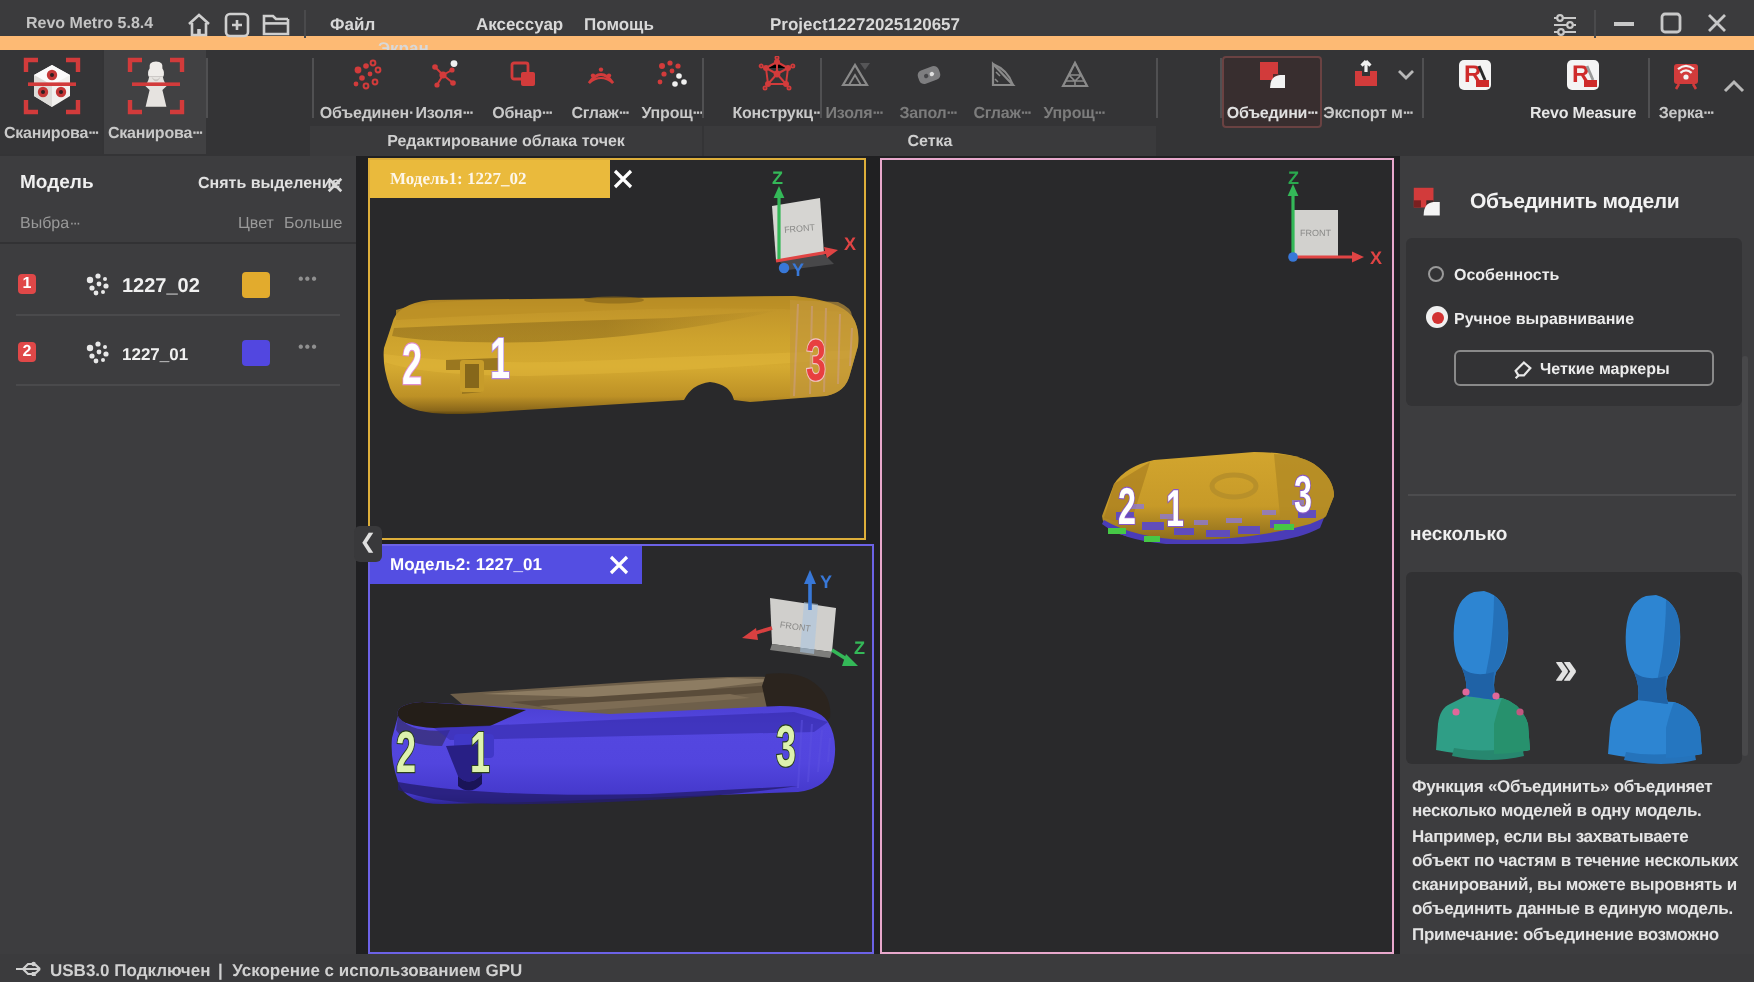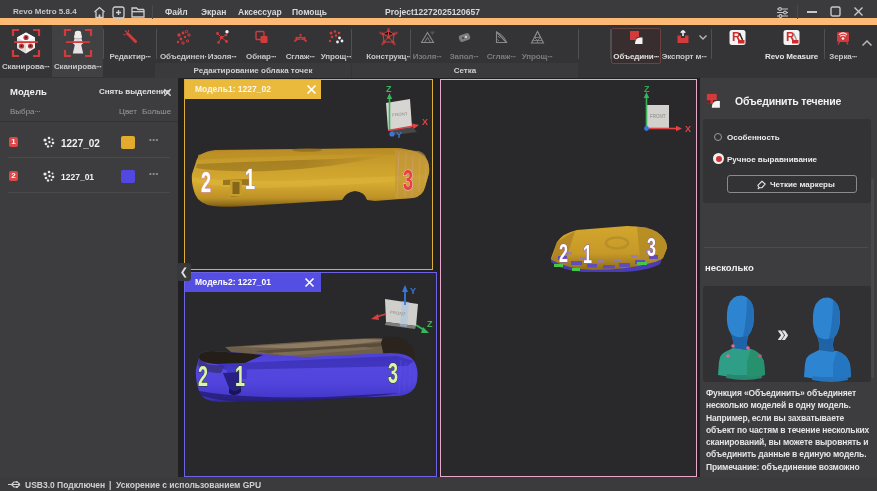--- a/index.html
+++ b/index.html
@@ -50,21 +50,21 @@
     <svg class="abs" style="left:111px; top:5px;" width="15" height="15" viewBox="0 0 15 15">
       <rect x="2" y="2" width="11" height="11" rx="2" fill="none" stroke="#cfcfcf" stroke-width="1.3"></rect>
       <path d="M7.5 5 V10 M5 7.5 H10" stroke="#cfcfcf" stroke-width="1.3"></path>
     </svg>
     <svg class="abs" style="left:130px; top:5px;" width="16" height="15" viewBox="0 0 16 15">
       <path d="M2 4.5 V12 H14 V4.5 M2 4.5 V3 H6.5 L8 4.5 H14" fill="none" stroke="#cfcfcf" stroke-width="1.3"></path>
       <path d="M2 6.7 H14" stroke="#cfcfcf" stroke-width="1.3"></path>
     </svg>
     <div class="abs" style="left:152px; top:5px; width:1px; height:14px; background:#4a4a4c;"></div>
     <span class="t menu" style="left:165px;">Файл</span>
-    <span class="t menu" style="left:201px;">Экран</span>
+    <span class="t menu" style="left:189px;margin-top:12px;">Экран</span>
     <span class="t menu" style="left:238px;">Аксессуар</span>
     <span class="t menu" style="left:292px;">Помощь</span>
     <span class="t" style="left:385px; font-weight:bold; color:#d8d8d8;">Project12272025120657</span>
     <svg class="abs" style="left:776px; top:6px;" width="13" height="13" viewBox="0 0 13 13">
       <g stroke="#c8c8c8" stroke-width="1.1" fill="none">
         <path d="M1 3 H12 M1 6.5 H12 M1 10 H12"></path>
         <circle cx="4" cy="3" r="1.4" fill="#2d2d2f"></circle>
         <circle cx="9" cy="6.5" r="1.4" fill="#2d2d2f"></circle>
         <circle cx="4.5" cy="10" r="1.4" fill="#2d2d2f"></circle>
       </g>
@@ -109,27 +109,20 @@
         <path d="M11.6 10.4 Q11 13.4 9.4 14.8 L11.8 17 L9.8 25.4 H20.2 L18.2 17 L20.6 14.8 Q19 13.4 18.4 10.4 Z" fill="#e6e3e0"></path>
         <path d="M12.8 10.4 Q15 13.2 17.2 10.4 Q16.4 12.6 15 12.6 Q13.6 12.6 12.8 10.4 Z" fill="#c9c5c1"></path>
         <rect x="3" y="13.2" width="24" height="1.8" fill="#d23b3b"></rect>
       </svg>
       <div style="position:absolute; top:37px; left:0; right:0;">Сканирова<span style="letter-spacing:-1px;">···</span></div>
     </div>
     <div class="vdiv" style="left:103px;"></div>
     <div class="vdiv" style="left:156px;"></div>
     <div class="vdiv" style="left:610px;"></div>
 
-    <div class="tbtn" style="left:104px; width:52px;">
-      <svg width="17" height="17" viewBox="0 0 17 17" style="margin-top:2px;">
-        <path d="M5.5 4.5 L13.5 12.5" stroke="#d23b3b" stroke-width="3" stroke-linecap="round"></path>
-        <path d="M3 1.5 L4.6 3.1 M1.5 5.5 L3.5 5.8 M6.5 1 L6.3 3" stroke="#d23b3b" stroke-width="1.2"></path>
-      </svg>
-      <div class="lbl">Редактир<span style="letter-spacing:-1px;">···</span></div>
-    </div>
     <div class="tbtn" style="left:157px; width:52px;">
       <svg width="18" height="17" viewBox="0 0 18 17" style="margin-top:2px;">
         <g fill="#d23b3b">
           <circle cx="5" cy="6" r="1.7"></circle>
             <circle cx="9" cy="4" r="1.4"></circle>
             <circle cx="7" cy="10" r="1.4"></circle>
           <circle cx="11" cy="8" r="1.2"></circle>
             <circle cx="4" cy="13" r="1.2"></circle>
         </g>
         <g fill="none" stroke="#d23b3b" stroke-width="1">
@@ -399,21 +392,21 @@
         <text x="11" y="31" font-size="4.5" fill="#8a8a88" transform="rotate(-5 17 29)">FRONT</text>
         <line x1="8.5" y1="45" x2="8.5" y2="13" stroke="#34b858" stroke-width="1.6"></line>
         <path d="M8.5 8 L5.8 14 L11.2 14 Z" fill="#34b858"></path>
         <text x="5" y="7" font-size="9" font-weight="bold" fill="#34b858">Z</text>
         <line x1="7" y1="45.5" x2="33" y2="41" stroke="#e04444" stroke-width="1.6"></line>
         <path d="M38 40 L31 38.5 L32.5 44 Z" fill="#e04444"></path>
         <text x="41" y="40" font-size="9" font-weight="bold" fill="#e04444">X</text>
         <circle cx="11" cy="49" r="2.6" fill="#3878d8"></circle>
         <text x="15" y="53" font-size="9" font-weight="bold" fill="#3878d8">Y</text>
       </svg>
-      <div class="vphead" style="width:136px; background:#eaba3c;">
+      <div class="vphead" style="width:120px; background:#eaba3c;font-family:Liberation Serif, serif;">
         <span style="margin-left:10px; color:#fdf6ea;">Модель1: 1227_02</span>
         <svg class="abs" style="left:121px; top:4px;" width="11" height="11" viewBox="0 0 11 11">
           <path d="M1.5 1.5 L9.5 9.5 M9.5 1.5 L1.5 9.5" stroke="#fff" stroke-width="1.6"></path>
         </svg>
       </div>
     </div>
 
     <div class="vp" style="left:6px; top:194px; width:253px; height:205px; border:1px solid #6c62e6;">
       <svg class="abs" style="left:0; top:0;" width="251" height="202" viewBox="0 0 251 202">
         <defs>
@@ -535,21 +528,21 @@
     <div class="abs" style="left:-1px; top:185px; width:14px; height:18px; background:#39393b; border-radius:3px; color:#e0e0e0; text-align:center; line-height:17px; font-size:10px;">❮</div>
   </div>
   <div id="rpanel">
 
     <svg class="abs" style="left:5px; top:15px;" width="19" height="17" viewBox="0 0 19 19">
       <rect x="1" y="1" width="11" height="11" fill="#d23b3b"></rect>
       <rect x="1" y="8" width="4" height="4" fill="#7a2020"></rect>
       <rect x="8" y="8" width="4" height="4" fill="#3a2a2a"></rect>
       <path d="M6.5 16.5 Q6.5 9.5 12 9 L15.5 9 L15.5 16.5 Z" fill="#f4f4f4"></path>
     </svg>
-    <div class="abs" style="left:35px; top:17px; font-size:10.5px; letter-spacing:-0.2px; font-weight:bold; color:#f2f2f2;">Объединить течение</div>
+    <div class="abs" style="left:35px; top:17px; font-size:10.5px; letter-spacing:-0.2px; font-weight:bold; color:#f2f2f2;">Объединить модели</div>
 
     <div class="abs" style="left:3px; top:41px; width:168px; height:84px; background:#333335; border-radius:3px;"></div>
     <div class="abs" style="left:14px; top:55px; width:8px; height:8px; border:1.5px solid #9a9a9a; border-radius:50%;"></div>
     <div class="abs" style="left:27px; top:55px; font-size:8px; font-weight:bold; color:#ececec;">Особенность</div>
     <div class="abs" style="left:13px; top:75px; width:11px; height:11px; background:#f0f0f0; border-radius:50%;"></div>
     <div class="abs" style="left:15.5px; top:77.5px; width:6px; height:6px; background:#d23232; border-radius:50%;"></div>
     <div class="abs" style="left:27px; top:77px; font-size:8px; font-weight:bold; color:#ececec;">Ручное выравнивание</div>
     <div class="abs" style="left:27px; top:97px; width:130px; height:18px; border:1px solid #8a8a8a; border-radius:3px;">
       <svg class="abs" style="left:28px; top:3px;" width="11" height="11" viewBox="0 0 12 12">
         <path d="M2 7 L6.5 2.5 L10 5.5 L6.5 9.5 L3.5 9.5 Z" fill="none" stroke="#e8e8e8" stroke-width="1.2"></path>

